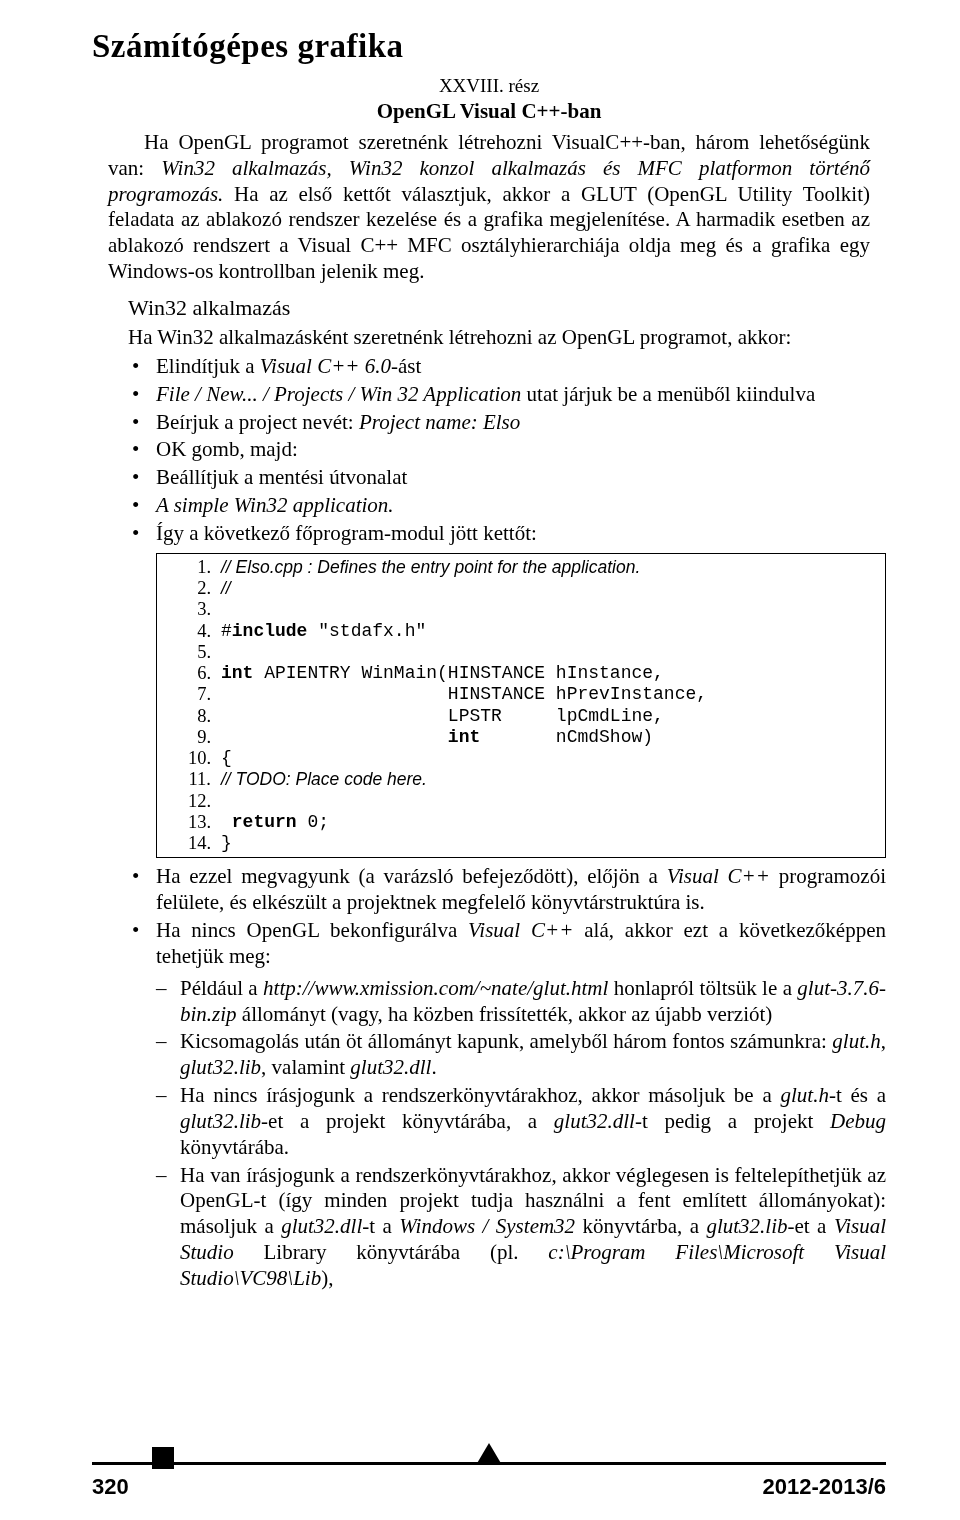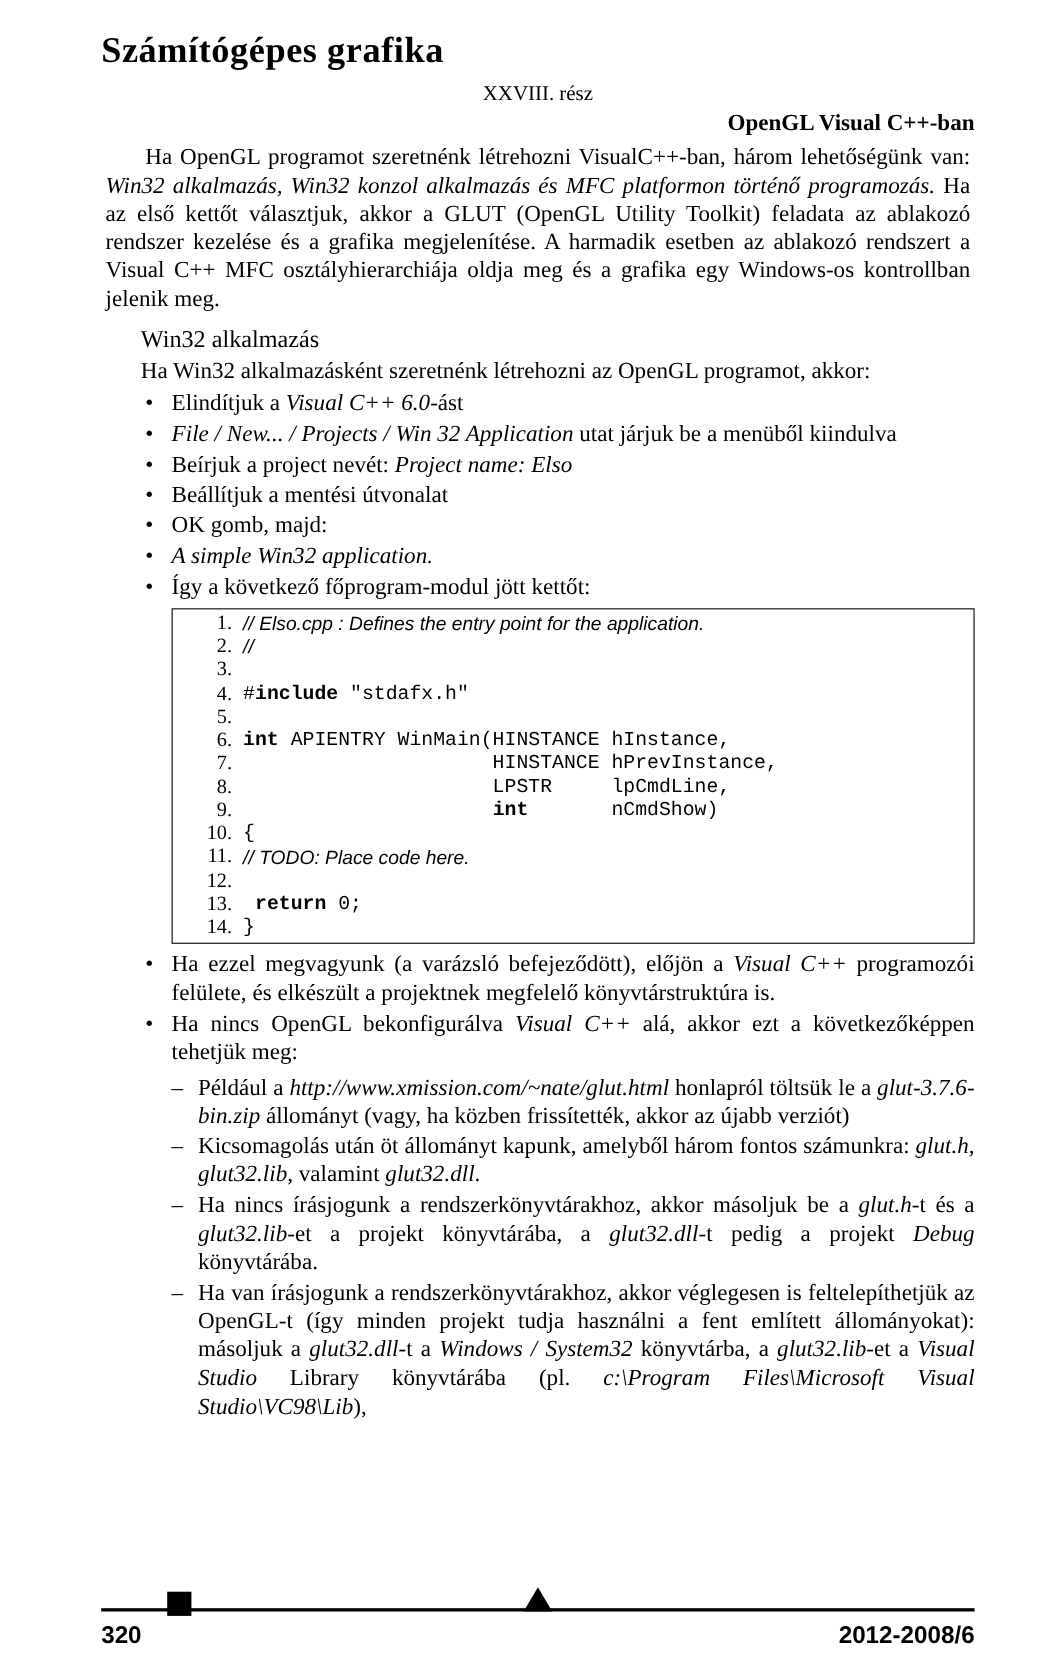--- a/index.html
+++ b/index.html
@@ -20,30 +20,30 @@
     text-align:left;
     margin:0 0 10px;
     letter-spacing:.5px;
   }
   .part{
     text-align:center;
     font-size:19px;
     margin:0 0 2px;
   }
   .subtitle{
-    text-align:right;
+    text-align:center;
     font-weight:700;
     font-size:21px;
     margin:0 0 6px;
   }
   .para{
     font-size:21px;
     line-height:1.23;
     text-align:justify;
-    margin:0 4px 10px;
+    margin:0 16px 10px;
   }
   .para .indent{display:inline-block;width:36px}
   .sect-head{
     font-weight:400;
     font-size:22px;
     margin:4px 0 4px 36px;
   }
   .lead{
     font-size:21px;
     margin:0 0 4px 36px;
@@ -131,22 +131,22 @@
 
   <p class="para"><span class="indent"></span><span>Ha OpenGL programot szeretnénk létrehozni VisualC++-ban, három lehetőségünk van: <i>Win32 alkalmazás, Win32 konzol alkalmazás és MFC platformon történő programozás.</i> Ha az első kettőt választjuk, akkor a GLUT (OpenGL Utility Toolkit) feladata az ablakozó rendszer kezelése és a grafika megjelenítése. A harmadik esetben az ablakozó rendszert a Visual C++ MFC osztályhierarchiája oldja meg és a grafika egy Windows-os kontrollban jelenik meg.</span></p>
 
   <div class="sect-head">Win32 alkalmazás</div>
   <div class="lead">Ha Win32 alkalmazásként szeretnénk létrehozni az OpenGL programot, akkor:</div>
 
   <ul class="bul" id="b1">
       <li>Elindítjuk a <i>Visual C++ 6.0</i>-ást</li>
       <li><i>File / New... / Projects / Win 32 Application</i> utat járjuk be a menüből kiindulva</li>
       <li>Beírjuk a project nevét: <i>Project name: Elso</i></li>
+      <li>OK gomb, majd:</li>
       <li>Beállítjuk a mentési útvonalat</li>
-      <li>OK gomb, majd:</li>
       <li><i>A simple Win32 application.</i></li>
       <li>Így a következő főprogram-modul jött kettőt:</li>
     </ul>
 
   <div class="codebox" id="code">
       <div class="row">
         <div class="ln">1.</div>
         <div class="italic">// Elso.cpp : Defines the entry point for the application.</div>
       </div>
       <div class="row">
@@ -214,14 +214,14 @@
       <li>Ha van írásjogunk a rendszerkönyvtárakhoz, akkor véglegesen is feltelepíthetjük az OpenGL-t (így minden projekt tudja használni a fent említett állományokat): másoljuk a <i>glut32.dll</i>-t a <i>Windows / System32</i> könyvtárba, a <i>glut32.lib</i>-et a <i>Visual Studio</i> Library könyvtárába (pl. <i>c:\Program Files\Microsoft Visual Studio\VC98\Lib</i>),</li>
     </ul>
 </div>
 
 <div class="footer">
   <div class="footer-line">
     <div class="marker-sq"></div>
     <div class="marker-tri"></div>
   </div>
   <div class="footer-left">320</div>
-  <div class="footer-right">2012-2008/6</div>
+  <div class="footer-right">2012-2013/6</div>
 </div>
 
 </body></html>

